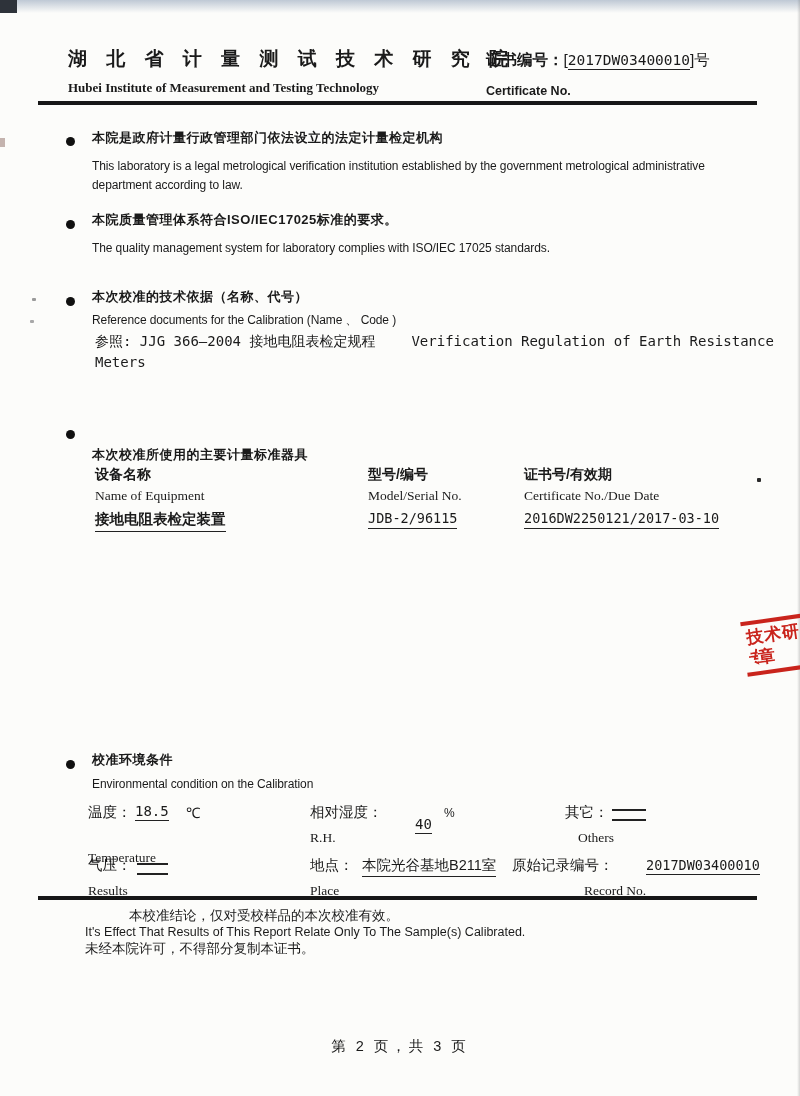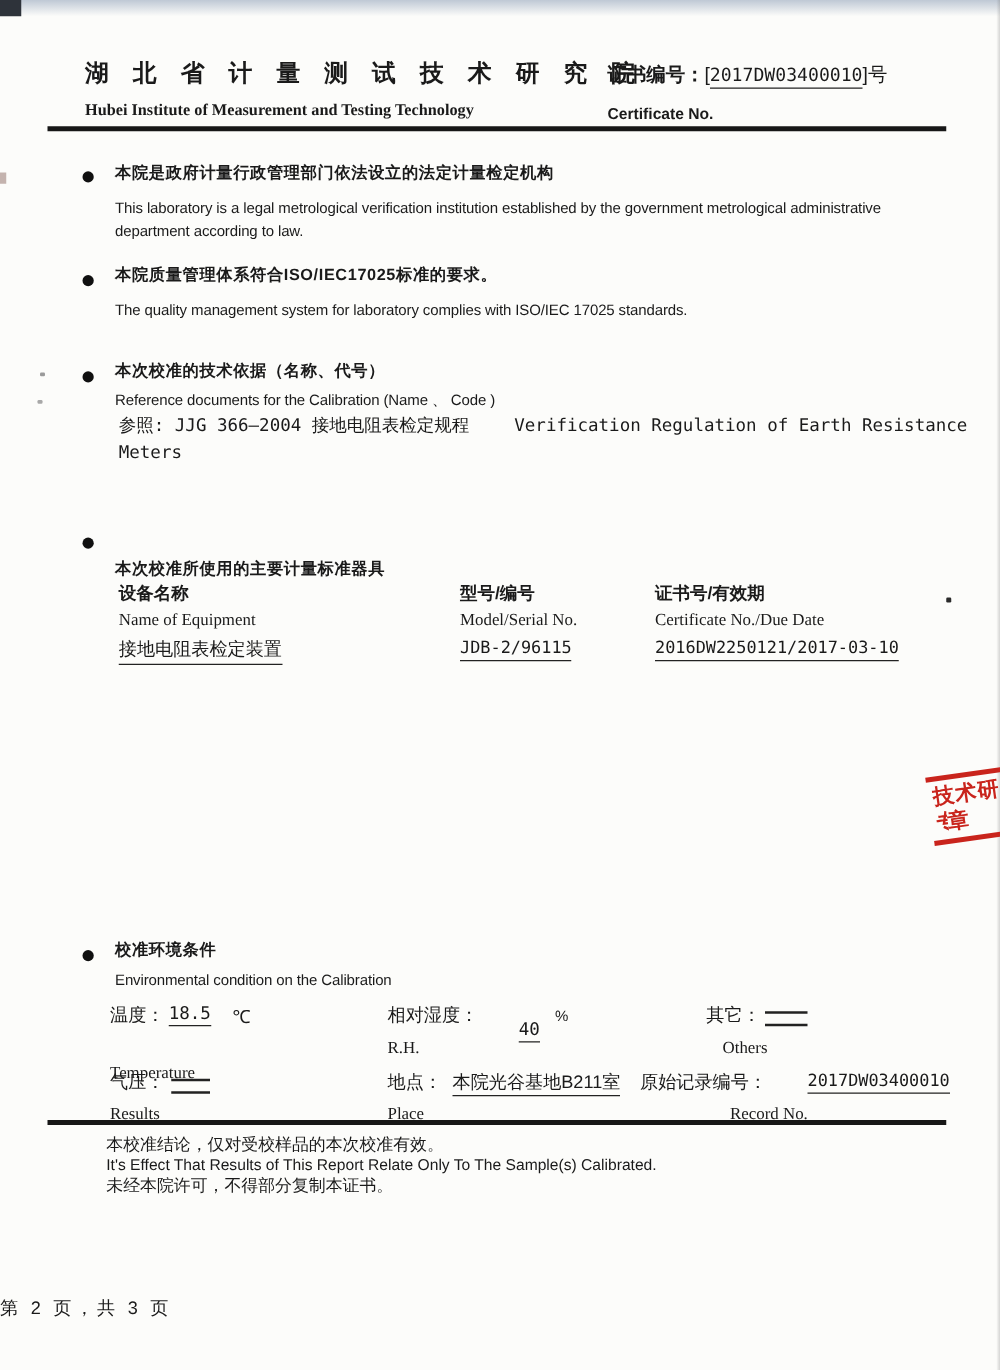--- a/index.html
+++ b/index.html
@@ -34,35 +34,35 @@
   .sec-en { position:absolute; left:92px; font-size:12px; line-height:18.5px; letter-spacing:-0.1px; }
 
   .ref-content { position:absolute; left:95px; top:331px; font-family:"DejaVu Sans Mono", monospace; font-size:14px; line-height:21px; }
   .ref-gap { display:inline-block; width:36px; }
 
   
   .std-h-cn { position:absolute; top:466px; font-size:14px; font-weight:bold; white-space:nowrap; }
   .std-h-en { position:absolute; top:488px; font-size:13.5px; font-family:"Liberation Serif", serif; white-space:nowrap; }
   .std-val { position:absolute; top:510px; font-size:13.5px; font-family:"DejaVu Sans Mono", monospace;
     border-bottom:1.5px solid #222; padding-bottom:2px; white-space:nowrap; }
-  .std-val.cjk { font-family:"Liberation Sans", sans-serif; font-size:14.5px; }
+  .std-val.cjk { font-family:"Liberation Sans", sans-serif; font-size:14.5px;font-weight:bold; }
   .c1 { left:95px; } .c2 { left:368px; } .c3 { left:524px; }
 
   
   .env-label { position:absolute; font-size:14.5px; white-space:nowrap; }
   .env-en { position:absolute; font-size:13.5px; font-family:"Liberation Serif", serif; white-space:nowrap; }
   .env-val { position:absolute; font-size:14px; border-bottom:1.5px solid #222; padding-bottom:1px; white-space:nowrap; }
   .mono { font-family:"DejaVu Sans Mono", monospace; }
   .unit { font-size:12px; }
   .dmark { position:absolute; width:34px; height:8px; border-top:2px solid #222; border-bottom:2px solid #222; }
 
   
   .foot-cn { position:absolute; left:85px; font-size:13.5px; white-space:nowrap; }
   .foot-en { position:absolute; left:85px; font-size:12.5px; white-space:nowrap; }
-  .page-num { position:absolute; left:0; top:1037px; width:100%; font-size:14.5px; letter-spacing:3px; }
+  .page-num { position:absolute; left:0; top:1037px; width:100%; text-align:center; font-size:14.5px; letter-spacing:3px; }
 
   
   .stamp-wrap { position:absolute; left:743px; top:614px; width:57px; height:96px; overflow:visible; }
   .stamp { position:absolute; left:1px; top:8px; width:130px;
     transform:rotate(-8deg); transform-origin:left center;
     border-top:4.5px solid #c9241c; border-bottom:4.5px solid #c9241c;
     color:#c9241c; padding:2px 0 3px 4px; }
   .stamp-line { font-size:17px; font-weight:bold; letter-spacing:1px; line-height:21px; white-space:nowrap; display:flex; align-items:flex-end; }
   .partial-glyph { display:inline-block; width:9px; overflow:hidden; }
 </style>
@@ -151,19 +151,19 @@
 
   <div class="env-label" style="left:512px; top:856px;">原始记录编号：</div>
   <span class="env-val mono" style="left:646px; top:857px; font-size:13.5px;">2017DW03400010</span>
 
   <div class="env-en" style="left:88px; top:883px;">Results</div>
   <div class="env-en" style="left:310px; top:883px;">Place</div>
   <div class="env-en" style="left:584px; top:883px;">Record No.</div>
 
   <div class="rule rule-mid"></div>
 
-  <div class="foot-cn" style="top:907px;">本校准结论，仅对受校样品的本次校准有效。</div>
+  <div class="foot-cn" style="top:907px;margin-left:44px;">本校准结论，仅对受校样品的本次校准有效。</div>
   <div class="foot-en" style="top:925px;">It's Effect That Results  of This Report Relate Only To The Sample(s) Calibrated.</div>
   <div class="foot-cn" style="top:940px;">未经本院许可，不得部分复制本证书。</div>
 
   <div class="page-num">第 2 页，共 3 页</div>
 
 </div>
 
 </body></html>

